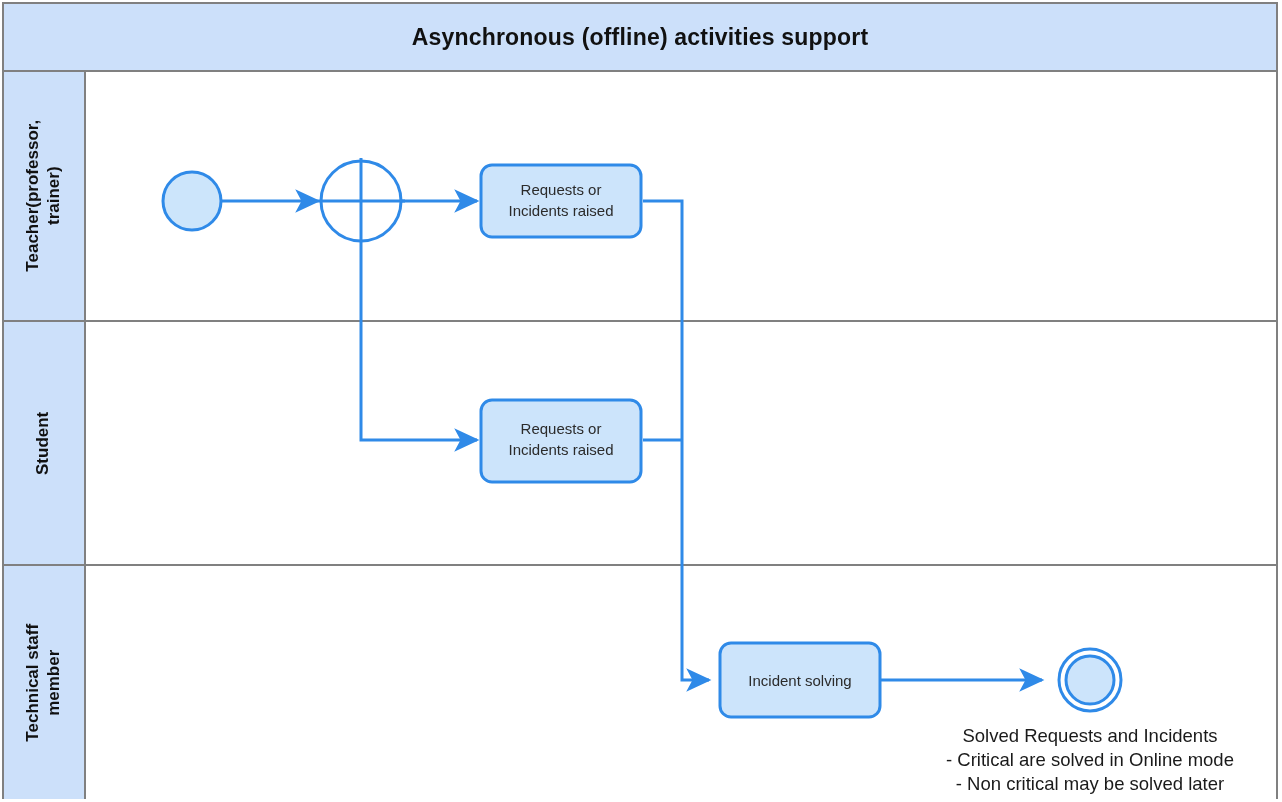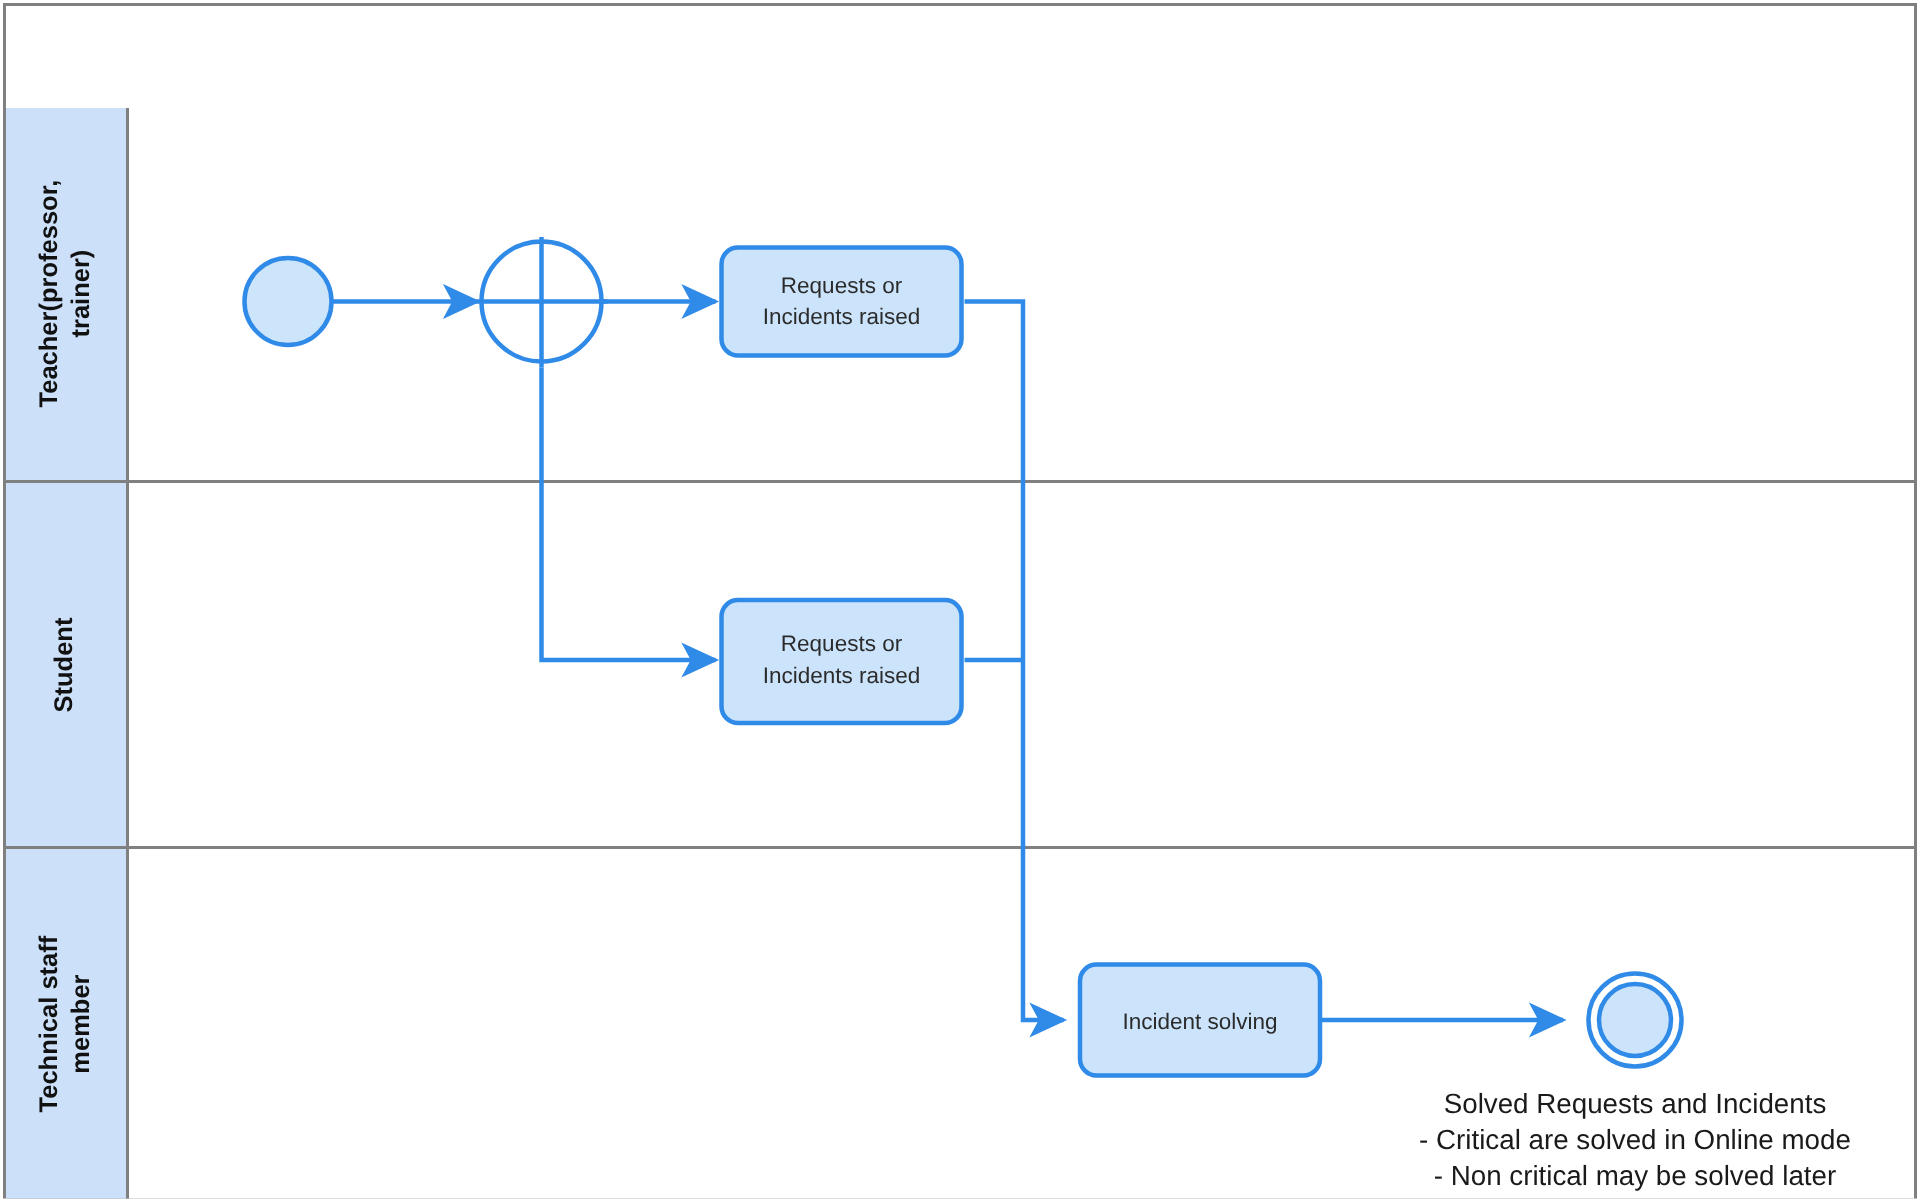--- a/index.html
+++ b/index.html
@@ -111,20 +111,21 @@
     fill: #1a1a1a;
   }
 </style>
 </head>
 <body>
 
 <div id="canvas">
 
   <div class="pool">
 
+    <div class="pool-title">Asynchronous (offline) activities support</div>
 
     <div class="lane" style="top:68px; height:248px;">
       <div class="lane-header">
         <div class="lane-header-label">Teacher(professor,
 trainer)</div>
       </div>
       <div class="lane-body"></div>
     </div>
     <div class="lane-divider" style="top:316px;"></div>
 

